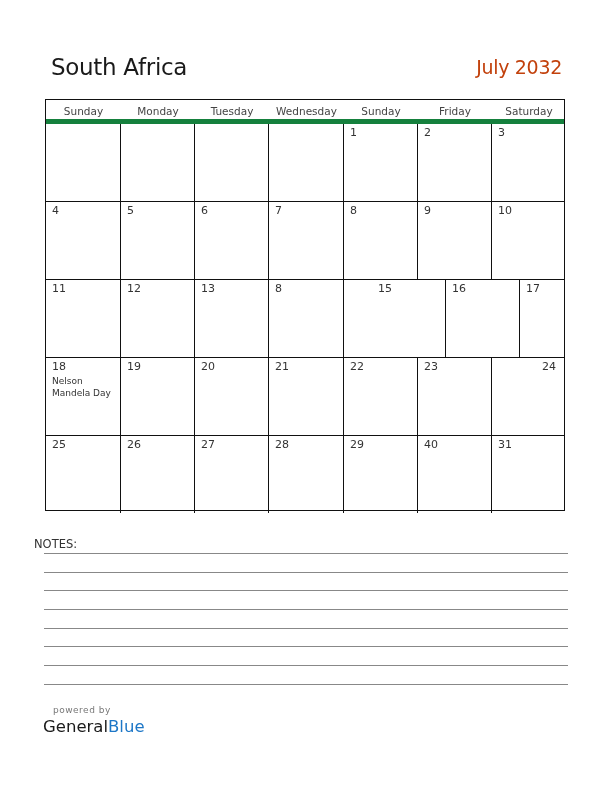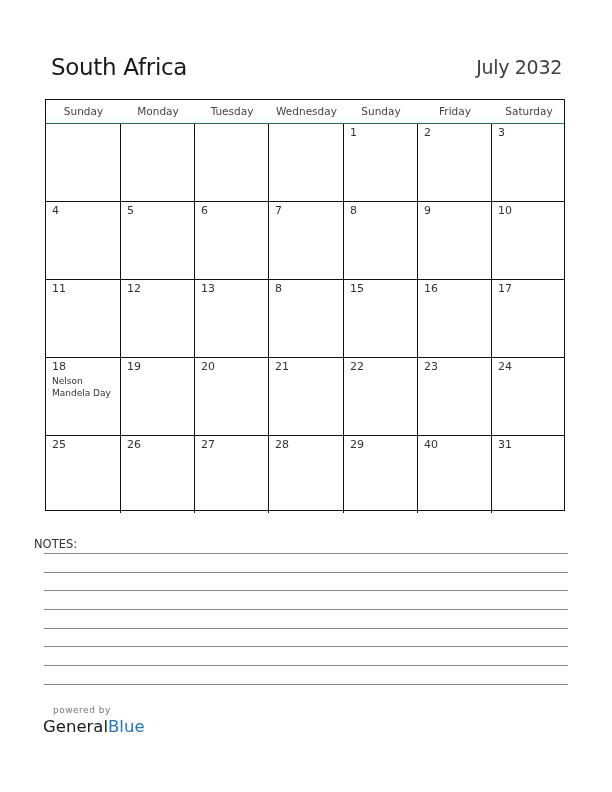--- a/index.html
+++ b/index.html
@@ -1,22 +1,22 @@
 <!DOCTYPE html>
 <html><head>
 <meta charset="utf-8">
 <style>
   html, body { margin: 0; padding: 0; background: #ffffff; }
   body { width: 612px; height: 792px; position: relative; overflow: hidden;
          font-family: "DejaVu Sans", "Liberation Sans", sans-serif; color: #222; }
   .title { position: absolute; left: 51px; top: 54px; font-size: 23px; font-weight: normal; color: #1a1a1a; letter-spacing: -0.3px; }
-  .month { position: absolute; right: 50px; top: 56px; font-size: 19px; color: #404040; letter-spacing: -0.3px; }
+  .month { position: absolute; right: 50px; top: 56px; font-size: 19px; color: #c2410c; letter-spacing: -0.3px; }
   .cal { position: absolute; left: 45px; top: 99px; width: 520px; height: 412px;
          border: 1px solid #111; box-sizing: border-box; }
-  .hdr { position: absolute; left: 0; top: 0; width: 100%; height: 24px; border-bottom: 1px solid #15803d; box-sizing: border-box; display: flex; }
+  .hdr { position: absolute; left: 0; top: 0; width: 100%; height: 24px; border-bottom: 5px solid #15803d; box-sizing: border-box; display: flex; }
   .hdr div { flex: none; text-align: center; font-size: 10.5px; line-height: 23px; color: #444; }
   .grid { position: absolute; left: 0; top: 24px; width: 100%; }
   .row { display: flex; height: 78px; border-bottom: 1px solid #111; box-sizing: border-box; }
   .row:last-child { border-bottom: none; height: 77px; }
   .cell { flex: none; box-sizing: border-box; border-right: 1px solid #111; padding: 2px 0 0 6px; position: relative; }
   .cell:last-child { border-right: none; }
   .num { font-size: 11px; color: #333; display: block; line-height: 14px; }
   .hol { font-size: 9px; color: #333; line-height: 12px; display: block; margin-top: 1px; width: 60px; }
   .notes-label { position: absolute; left: 34px; top: 537px; font-size: 11.5px; color: #333; }
   .line { position: absolute; left: 44px; width: 524px; height: 1px; background: #888; }
@@ -94,21 +94,21 @@
         </div>
         <div class="cell" style="width: 74px;">
           <span class="num">12</span>
         </div>
         <div class="cell" style="width: 74px;">
           <span class="num">13</span>
         </div>
         <div class="cell" style="width: 75px;">
           <span class="num">8</span>
         </div>
-        <div class="cell" style="width: 74px;">
+        <div class="cell" style="width: 74px; margin-left: 28px;">
           <span class="num">15</span>
         </div>
         <div class="cell" style="width: 74px;">
           <span class="num">16</span>
         </div>
         <div class="cell" style="width: 74px;">
           <span class="num">17</span>
         </div>
       </div>
       <div class="row">
@@ -124,21 +124,21 @@
         </div>
         <div class="cell" style="width: 75px;">
           <span class="num">21</span>
         </div>
         <div class="cell" style="width: 74px;">
           <span class="num">22</span>
         </div>
         <div class="cell" style="width: 74px;">
           <span class="num">23</span>
         </div>
-        <div class="cell" style="width: 74px;">
+        <div class="cell" style="width: 74px; margin-left: 44px;">
           <span class="num">24</span>
         </div>
       </div>
       <div class="row">
         <div class="cell" style="width: 75px;">
           <span class="num">25</span>
         </div>
         <div class="cell" style="width: 74px;">
           <span class="num">26</span>
         </div>

